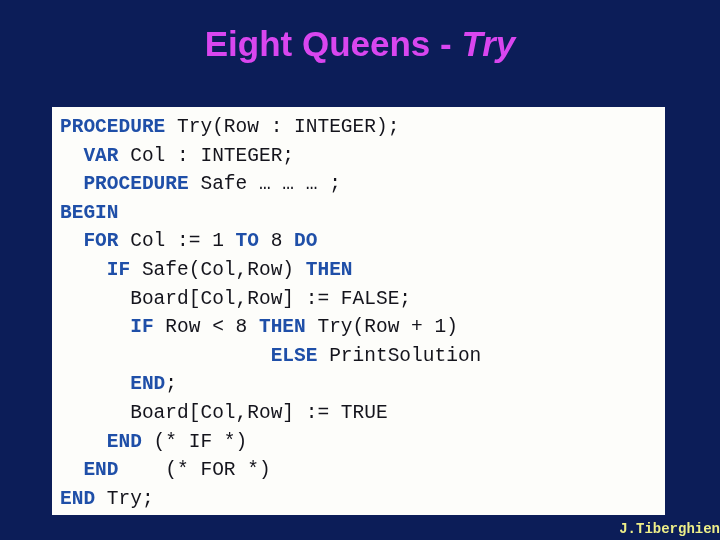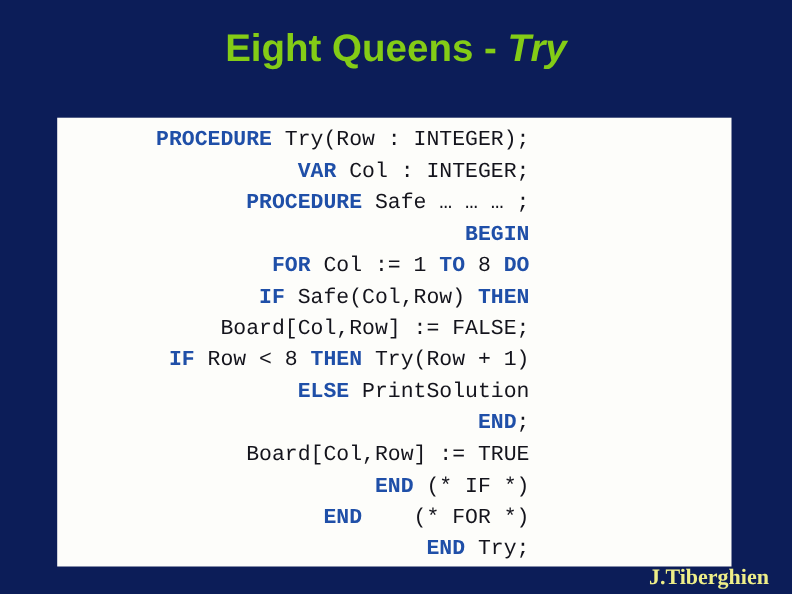--- a/index.html
+++ b/index.html
@@ -51,47 +51,46 @@
     top: 6px;
     font-family: "Liberation Mono", "DejaVu Sans Mono", monospace;
     font-size: 19.5px;
     line-height: 28.6px;
     white-space: pre;
     color: #14141c;
   }
   .code-line {
     white-space: pre;
     height: 28.6px;
-    text-align: right;
   }
   .kw {
     color: #1f4fa8;
     font-weight: bold;
   }
   .pl {
     color: #14141c;
   }
   .italic {
   }
 
   
   #footer-credit {
     position: absolute;
-    right: 21px;
+    right: 0;
     bottom: 3px;
     color: #eeee88;
-    font-family: Liberation Serif, serif;
-    font-size: 20px;
+    font-family: Liberation Mono, monospace;
+    font-size: 14px;
     font-weight: bold;
     letter-spacing: 0px;
     white-space: pre;
   }
 </style>
 </head>
 <body style="background: rgb(12, 29, 88);">
 
-<div id="slide-title" style="color: #84cc16;"><span class="title-main">Eight Queens - </span><span class="title-em">Try</span></div>
+<div id="slide-title" style="color: #d946ef;"><span class="title-main">Eight Queens - </span><span class="title-em">Try</span></div>
 
 <div id="code-panel" style="background: rgb(253, 253, 250);">
   <div id="code-lines"><div class="code-line"><span class="kw" style="color: rgb(31, 79, 168);">PROCEDURE</span><span class="pl" style="color: rgb(20, 20, 28);"> Try(Row : INTEGER);</span></div><div class="code-line">  <span class="kw" style="color: rgb(31, 79, 168);">VAR</span><span class="pl" style="color: rgb(20, 20, 28);"> Col : INTEGER;</span></div><div class="code-line italic">  <span class="kw" style="color: rgb(31, 79, 168);">PROCEDURE</span><span class="pl" style="color: rgb(20, 20, 28);"> Safe … … … ;</span></div><div class="code-line"><span class="kw" style="color: rgb(31, 79, 168);">BEGIN</span></div><div class="code-line">  <span class="kw" style="color: rgb(31, 79, 168);">FOR</span><span class="pl" style="color: rgb(20, 20, 28);"> Col := 1 </span><span class="kw" style="color: rgb(31, 79, 168);">TO</span><span class="pl" style="color: rgb(20, 20, 28);"> 8 </span><span class="kw" style="color: rgb(31, 79, 168);">DO</span></div><div class="code-line">    <span class="kw" style="color: rgb(31, 79, 168);">IF</span><span class="pl" style="color: rgb(20, 20, 28);"> Safe(Col,Row) </span><span class="kw" style="color: rgb(31, 79, 168);">THEN</span></div><div class="code-line">      <span class="pl" style="color: rgb(20, 20, 28);">Board[Col,Row] := FALSE;</span></div><div class="code-line">      <span class="kw" style="color: rgb(31, 79, 168);">IF</span><span class="pl" style="color: rgb(20, 20, 28);"> Row &lt; 8 </span><span class="kw" style="color: rgb(31, 79, 168);">THEN</span><span class="pl" style="color: rgb(20, 20, 28);"> Try(Row + 1)</span></div><div class="code-line">                  <span class="kw" style="color: rgb(31, 79, 168);">ELSE</span><span class="pl" style="color: rgb(20, 20, 28);"> PrintSolution</span></div><div class="code-line">      <span class="kw" style="color: rgb(31, 79, 168);">END</span><span class="pl" style="color: rgb(20, 20, 28);">;</span></div><div class="code-line">      <span class="pl" style="color: rgb(20, 20, 28);">Board[Col,Row] := TRUE</span></div><div class="code-line">    <span class="kw" style="color: rgb(31, 79, 168);">END</span><span class="pl" style="color: rgb(20, 20, 28);"> (* IF *)</span></div><div class="code-line">  <span class="kw" style="color: rgb(31, 79, 168);">END</span><span class="pl" style="color: rgb(20, 20, 28);">    (* FOR *)</span></div><div class="code-line"><span class="kw" style="color: rgb(31, 79, 168);">END</span><span class="pl" style="color: rgb(20, 20, 28);"> Try;</span></div></div>
 </div>
 
 <div id="footer-credit" style="color: rgb(238, 238, 136);">J.Tiberghien</div>
 
 </body></html>

